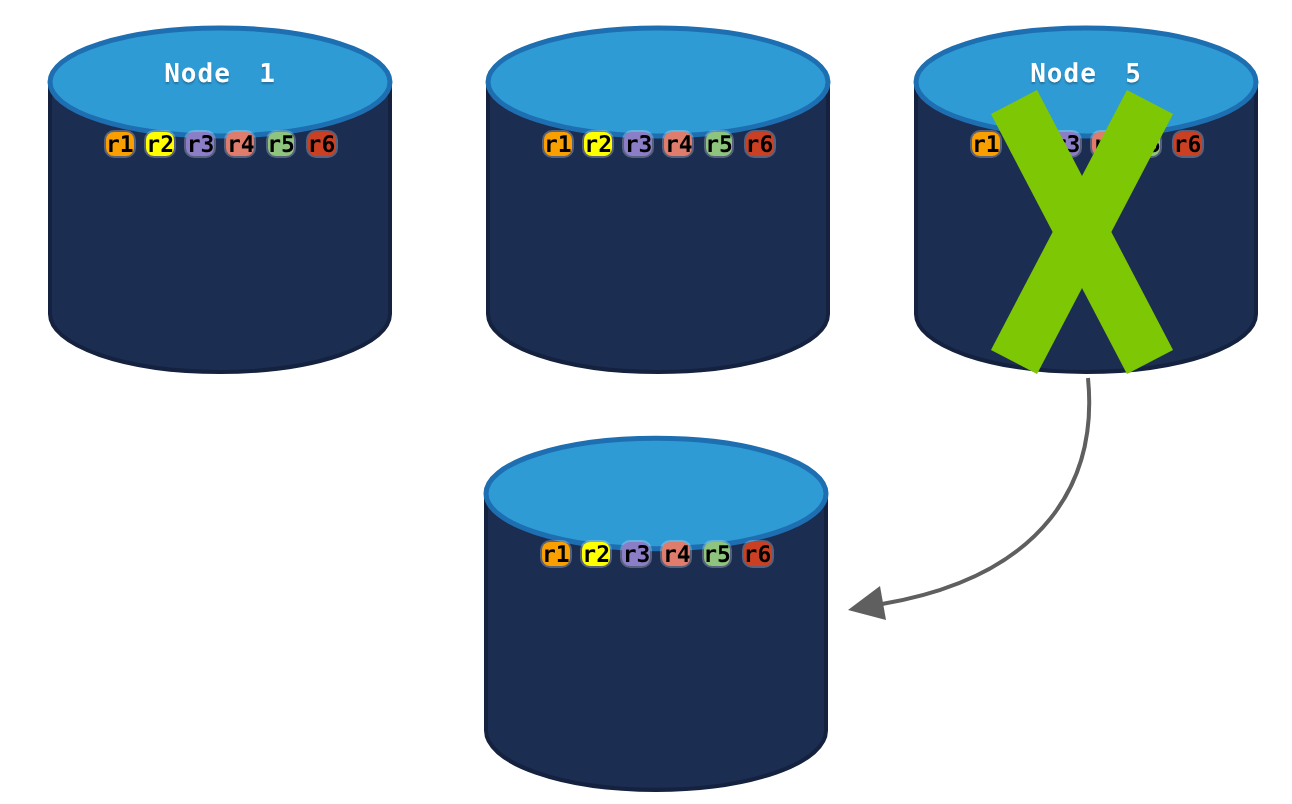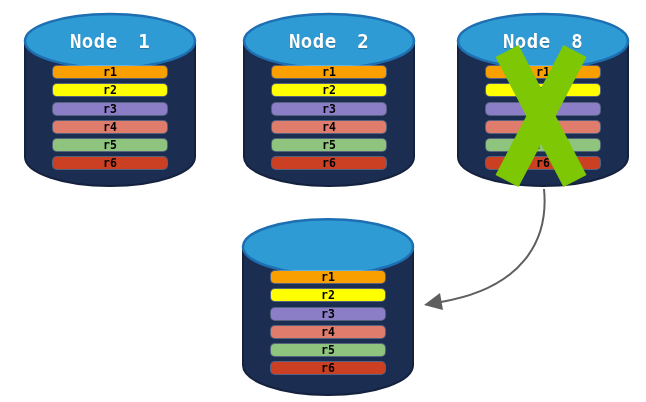--- a/index.html
+++ b/index.html
@@ -12,28 +12,28 @@
   }
   .node{position:absolute;width:176px;height:182px;}
   .node-1{left:22px;top:7px;}
   .node-2{left:241px;top:7px;}
   .node-3{left:455px;top:7px;}
   .node-4{left:240px;top:212px;height:186px;}
   .cyl{position:absolute;left:0;top:0;width:100%;height:100%;}
   .node-title{
     position:absolute;left:0;top:23px;width:100%;
     text-align:center;
-    font-size:19px;font-weight:bold;color:#fff;
+    font-size:13px;font-weight:bold;color:#fff;
     word-spacing:0.45em;
     letter-spacing:0.5px;
     text-shadow:0 1px 1px rgba(0,0,0,0.25);
   }
   .bars{
     position:absolute;left:31px;top:59px;width:114px;
-    display:flex;flex-direction:column;gap:6.3px;
+    display:flex;flex-direction:row;gap:6.3px;
   }
   .bar{
     height:12px;border-radius:4px;
     display:flex;align-items:center;justify-content:center;
     font-size:11.5px;font-weight:bold;color:#000;
     line-height:12px;
     box-shadow:0 0 0 1px rgba(255,255,255,0.25);
   }
   .x-mark{
     position:absolute;left:40px;top:38px;width:92px;height:142px;
@@ -75,21 +75,20 @@
           <span>r6</span>
         </div>
     </div>
   </div>
 
   <div class="node node-2">
     <svg class="cyl" viewBox="0 0 176 182">
       <path d="M3,34 L3,150 A85,29 0 0 0 173,150 L173,34 Z" stroke-width="2" fill="#1C2D52" stroke="#14223F"></path>
       <ellipse cx="88" cy="34" rx="85" ry="27" stroke-width="2.5" fill="#2F9BD5" stroke="#1D6FB2"></ellipse>
     </svg>
-    <div class="node-title">Node 2</div>
     <div class="bars">
       <div class="bar" style="background: rgb(249, 160, 0);">
           <span>r1</span>
         </div>
       <div class="bar" style="background: rgb(255, 255, 0);">
           <span>r2</span>
         </div>
       <div class="bar" style="background: rgb(140, 126, 198);">
           <span>r3</span>
         </div>
@@ -103,21 +102,21 @@
           <span>r6</span>
         </div>
     </div>
   </div>
 
   <div class="node node-3">
     <svg class="cyl" viewBox="0 0 176 182">
       <path d="M3,34 L3,150 A85,29 0 0 0 173,150 L173,34 Z" stroke-width="2" fill="#1C2D52" stroke="#14223F"></path>
       <ellipse cx="88" cy="34" rx="85" ry="27" stroke-width="2.5" fill="#2F9BD5" stroke="#1D6FB2"></ellipse>
     </svg>
-    <div class="node-title">Node 8</div>
+    <div class="node-title">Node 5</div>
     <div class="bars">
       <div class="bar" style="background: rgb(249, 160, 0);">
           <span>r1</span>
         </div>
       <div class="bar" style="background: rgb(255, 255, 0);">
           <span>r2</span>
         </div>
       <div class="bar" style="background: rgb(140, 126, 198);">
           <span>r3</span>
         </div>

